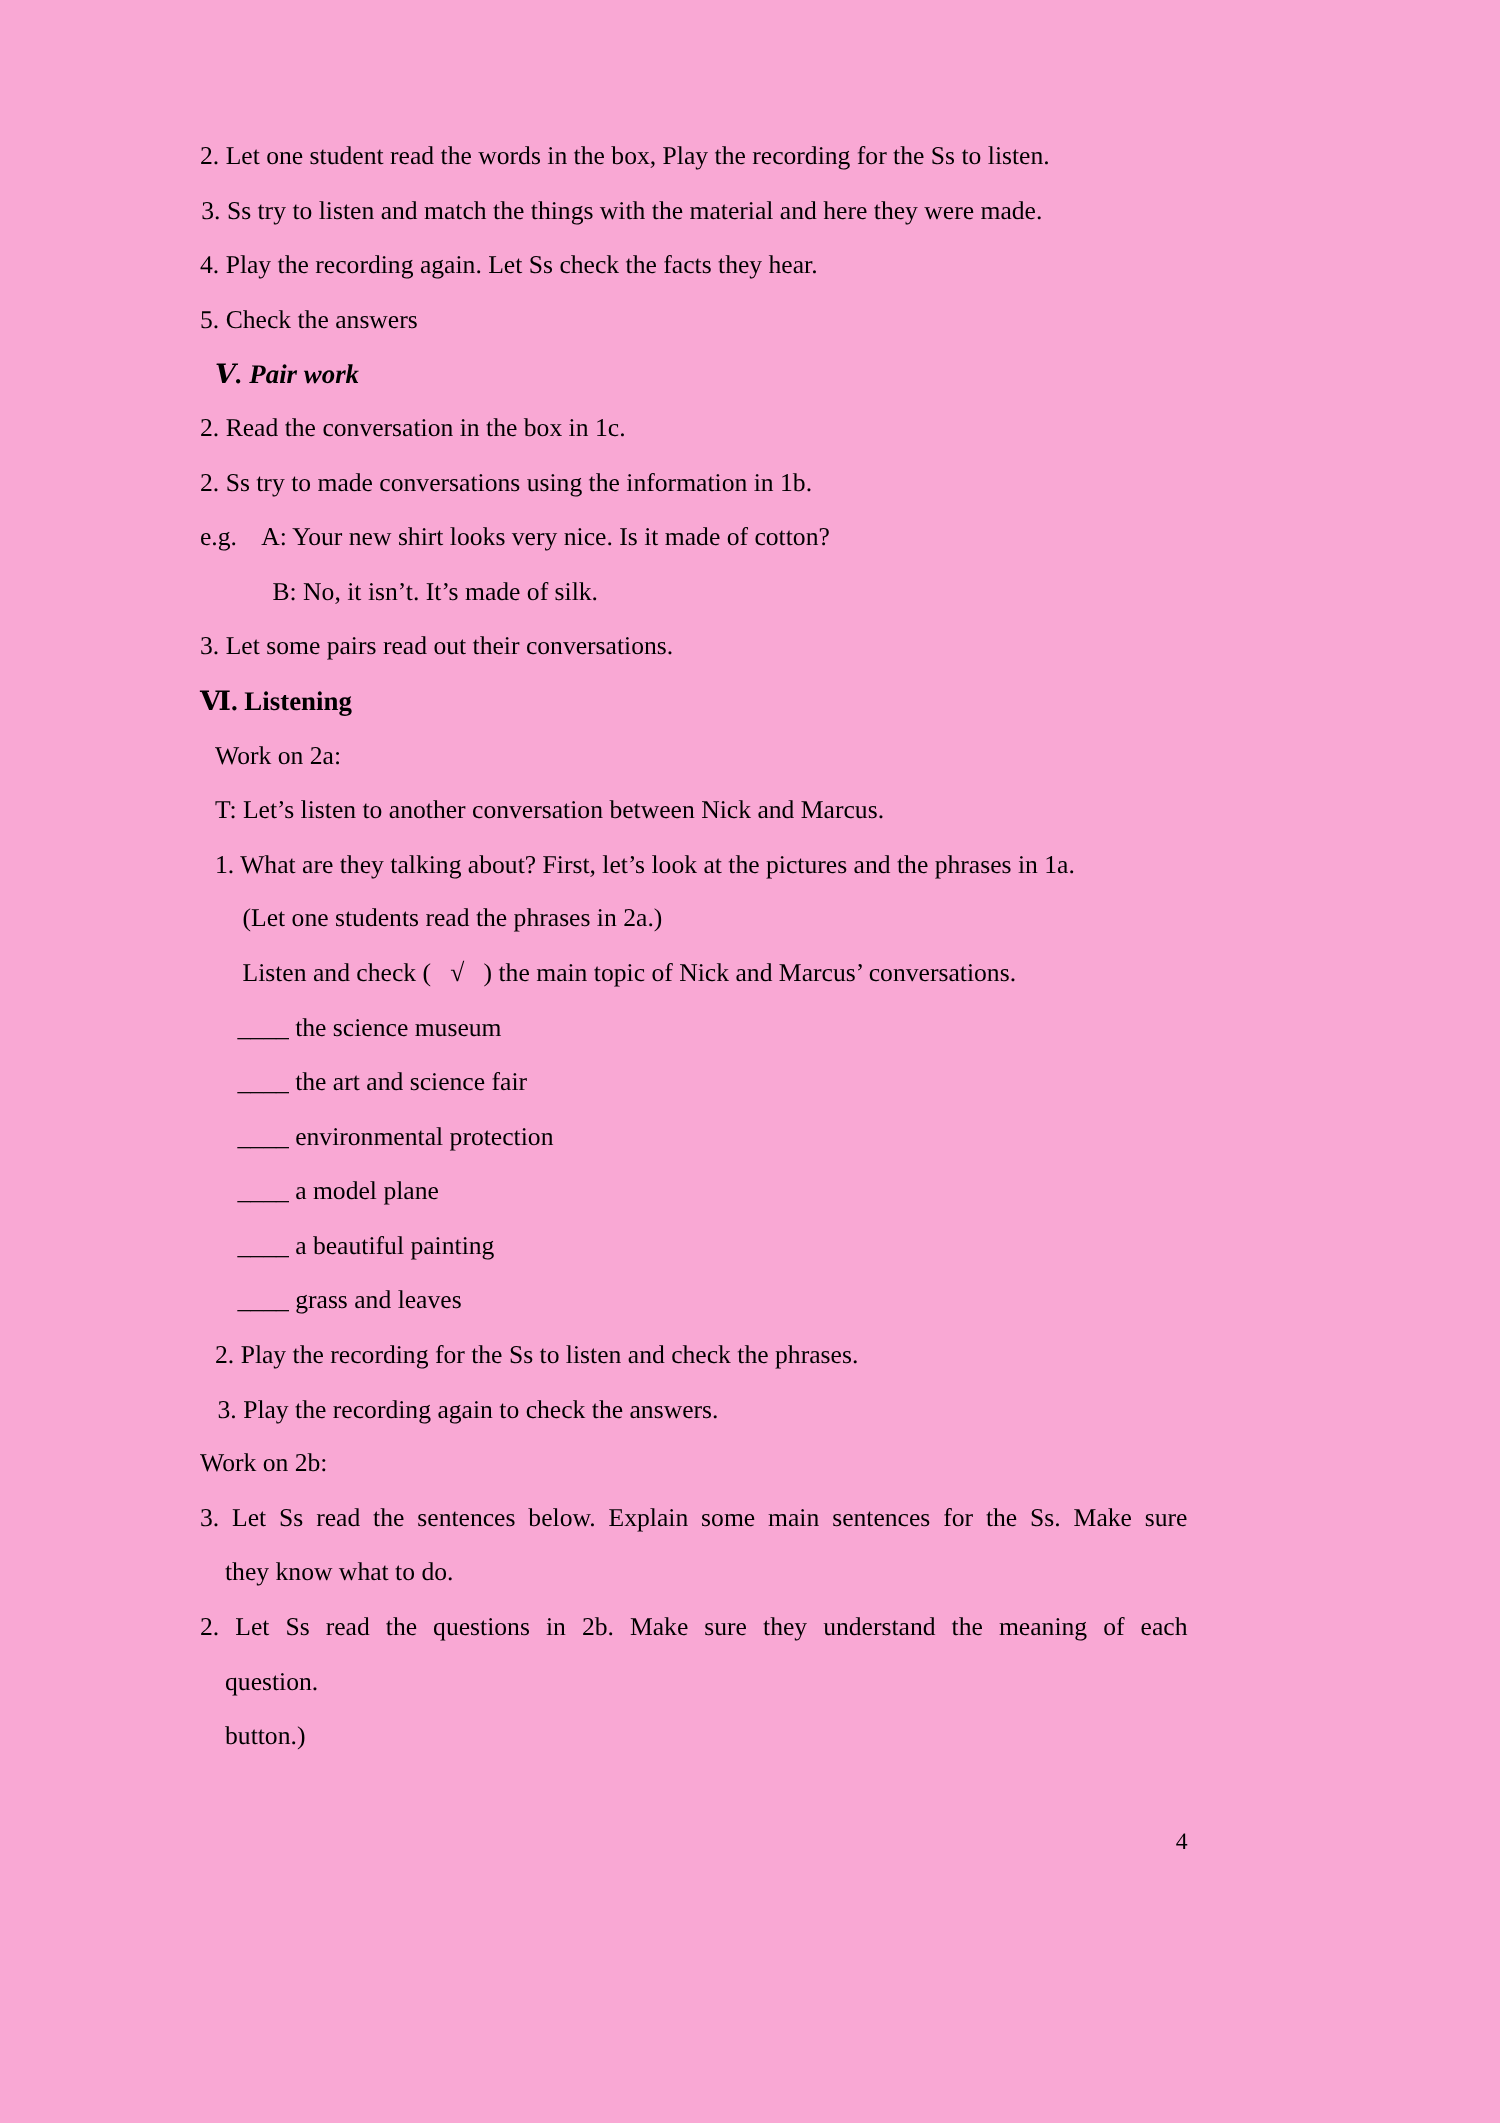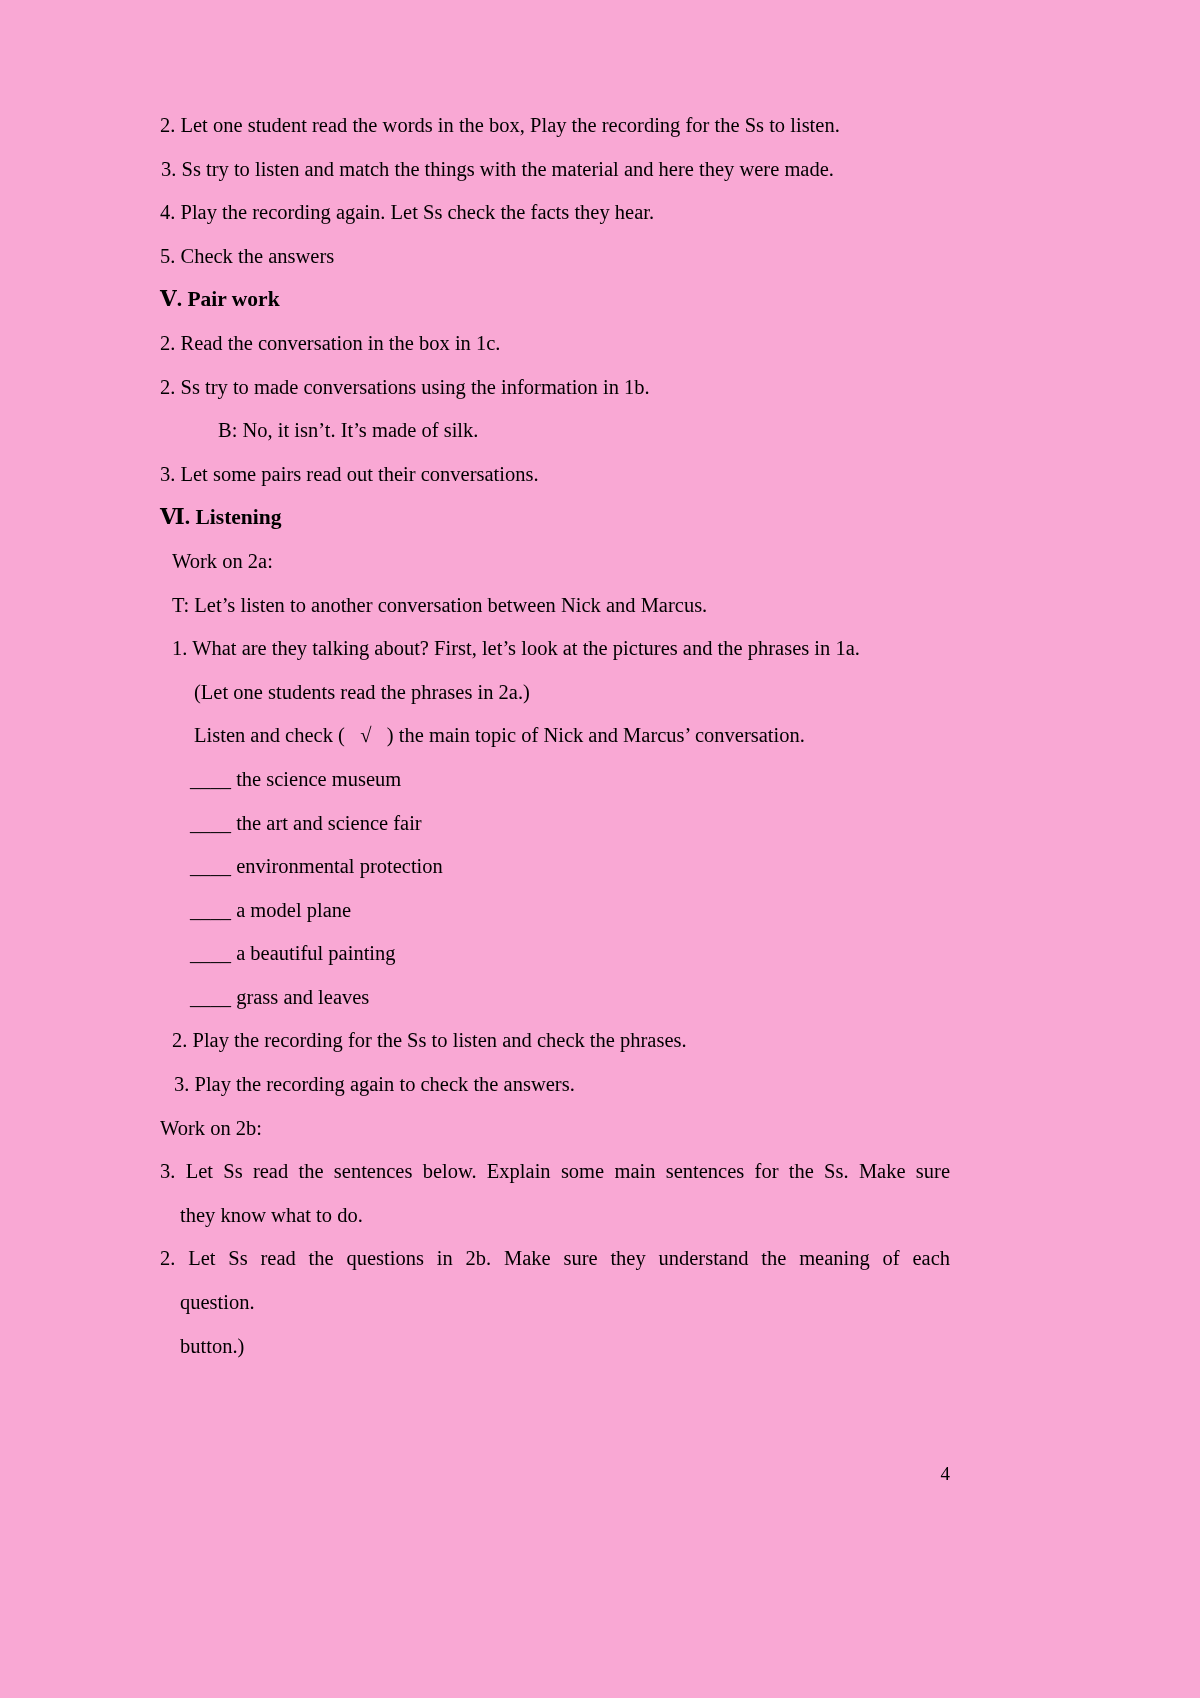--- a/index.html
+++ b/index.html
@@ -49,31 +49,32 @@
 </style>
 </head>
 <body>
 
 <div class="page">
   <div class="content">
       <div class="line" style="margin-left: 0px;">2. Let one student read the words in the box, Play the recording for the Ss to listen.</div>
       <div class="line" style="margin-left: 1px;">3. Ss try to listen and match the things with the material and here they were made.</div>
       <div class="line" style="margin-left: 0px;">4. Play the recording again. Let Ss check the facts they hear.</div>
       <div class="line" style="margin-left: 0px;">5. Check the answers</div>
-      <div class="line bold" style="margin-left: 0px;">Ⅴ. Pair work</div>
+      <div class="line bold" style="margin-left: 12px; font-style: italic;">Ⅴ. Pair work</div>
       <div class="line" style="margin-left: 0px;">2. Read the conversation in the box in 1c.</div>
       <div class="line" style="margin-left: 0px;">2. Ss try to made conversations using the information in 1b.</div>
+      <div class="line" style="margin-left: 0px;">e.g.    A: Your new shirt looks very nice. Is it made of cotton?</div>
       <div class="line" style="margin-left: 58px;">B: No, it isn’t. It’s made of silk.</div>
       <div class="line" style="margin-left: 0px;">3. Let some pairs read out their conversations.</div>
       <div class="line bold" style="margin-left: 0px;">Ⅵ. Listening</div>
       <div class="line" style="margin-left: 12px;">Work on 2a:</div>
       <div class="line" style="margin-left: 12px;">T: Let’s listen to another conversation between Nick and Marcus.</div>
       <div class="line" style="margin-left: 12px;">1. What are they talking about? First, let’s look at the pictures and the phrases in 1a.</div>
       <div class="line" style="margin-left: 34px;">(Let one students read the phrases in 2a.)</div>
-      <div class="line" style="margin-left: 34px;">Listen and check (   √   ) the main topic of Nick and Marcus’ conversation.</div>
+      <div class="line" style="margin-left: 34px;">Listen and check (   √   ) the main topic of Nick and Marcus’ conversations.</div>
       <div class="line" style="margin-left: 30px;">____ the science museum</div>
       <div class="line" style="margin-left: 30px;">____ the art and science fair</div>
       <div class="line" style="margin-left: 30px;">____ environmental protection</div>
       <div class="line" style="margin-left: 30px;">____ a model plane</div>
       <div class="line" style="margin-left: 30px;">____ a beautiful painting</div>
       <div class="line" style="margin-left: 30px;">____ grass and leaves</div>
       <div class="line" style="margin-left: 12px;">2. Play the recording for the Ss to listen and check the phrases.</div>
       <div class="line" style="margin-left: 14px;">3. Play the recording again to check the answers.</div>
       <div class="line" style="margin-left: 0px;">Work on 2b:</div>
       <div class="line stretch" style="margin-left: 0px; width: 790px;">3. Let Ss read the sentences below. Explain some main sentences for the Ss. Make sure</div>

